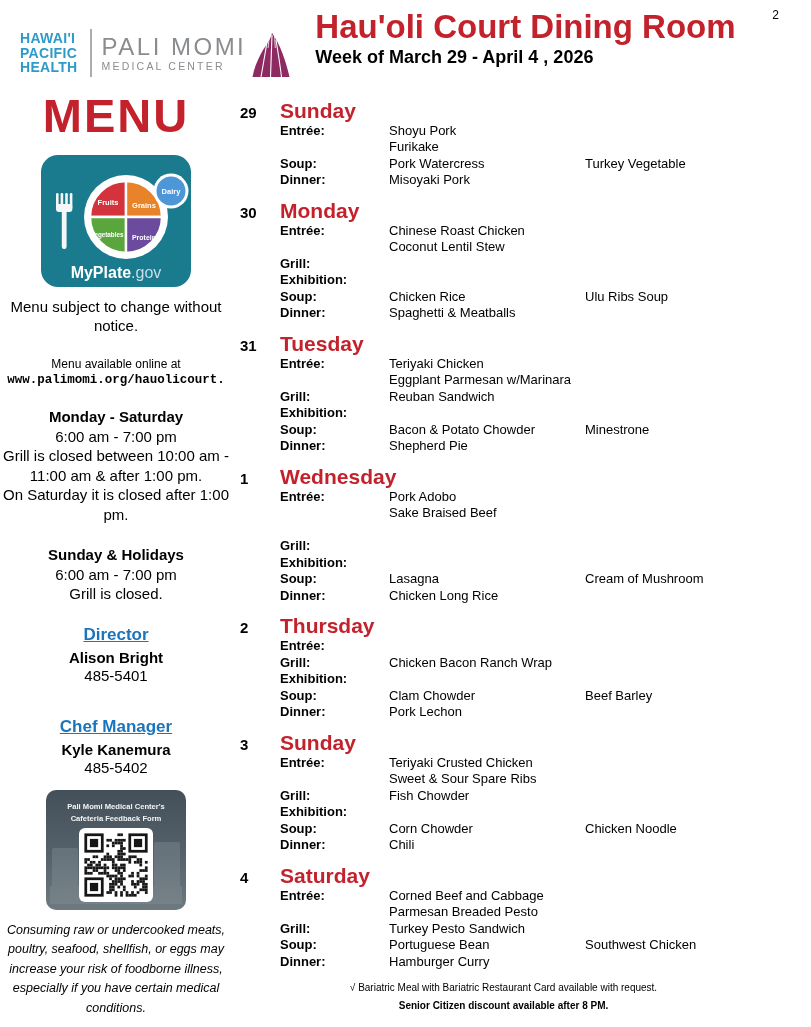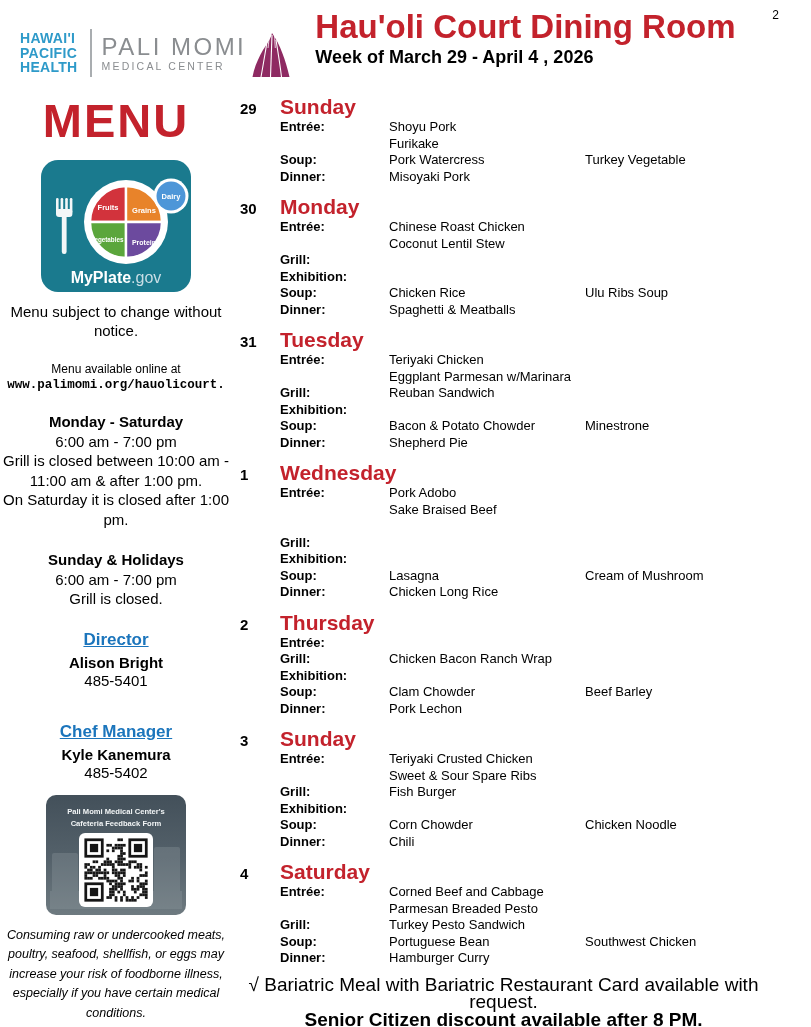--- a/index.html
+++ b/index.html
@@ -53,21 +53,21 @@
   .day-head{display:flex;align-items:baseline;}
   .day-date{width:48px;flex:none;padding-left:8px;font-weight:bold;font-size:15px;}
   .day-name{color:var(--red);font-weight:bold;font-size:21px;margin:0;line-height:25px;}
   .day-rows{margin-left:48px;}
   .menu-row{display:flex;gap:23px;}
   .row-label{width:86px;flex:none;font-weight:bold;font-size:13px;line-height:16.5px;}
   .row-lines{flex:1;}
   .item-line{display:flex;min-height:16.5px;}
   .col1{width:196px;flex:none;font-size:13px;line-height:16.5px;}
   .col2{font-size:13px;line-height:16.5px;}
-  .footer-notes{text-align:center;margin-top:8px;padding-right:36px;font-size:19px;line-height:17.5px;}
+  .footer-notes{text-align:center;margin-top:8px;padding-right:36px;font-size:10px;line-height:17.5px;}
   .footer-senior{font-weight:bold;}
 </style>
 </head>
 <body>
 
 <div class="header">
   <div class="logo">
     <div class="hph-text">
       <div>HAWAI'I</div>
       <div>PACIFIC</div>
@@ -614,21 +614,21 @@
                 </div>
                 <div class="item-line">
                   <span class="col1">Sweet &amp; Sour Spare Ribs</span>
                 </div>
               </div>
             </div>
             <div class="menu-row">
               <div class="row-label">Grill:</div>
               <div class="row-lines">
                 <div class="item-line">
-                  <span class="col1">Fish Burger</span>
+                  <span class="col1">Fish Chowder</span>
                 </div>
               </div>
             </div>
             <div class="menu-row">
               <div class="row-label">Exhibition:</div>
               <div class="row-lines">
                 <div class="item-line">
                   <span class="col1"></span>
                 </div>
               </div>

